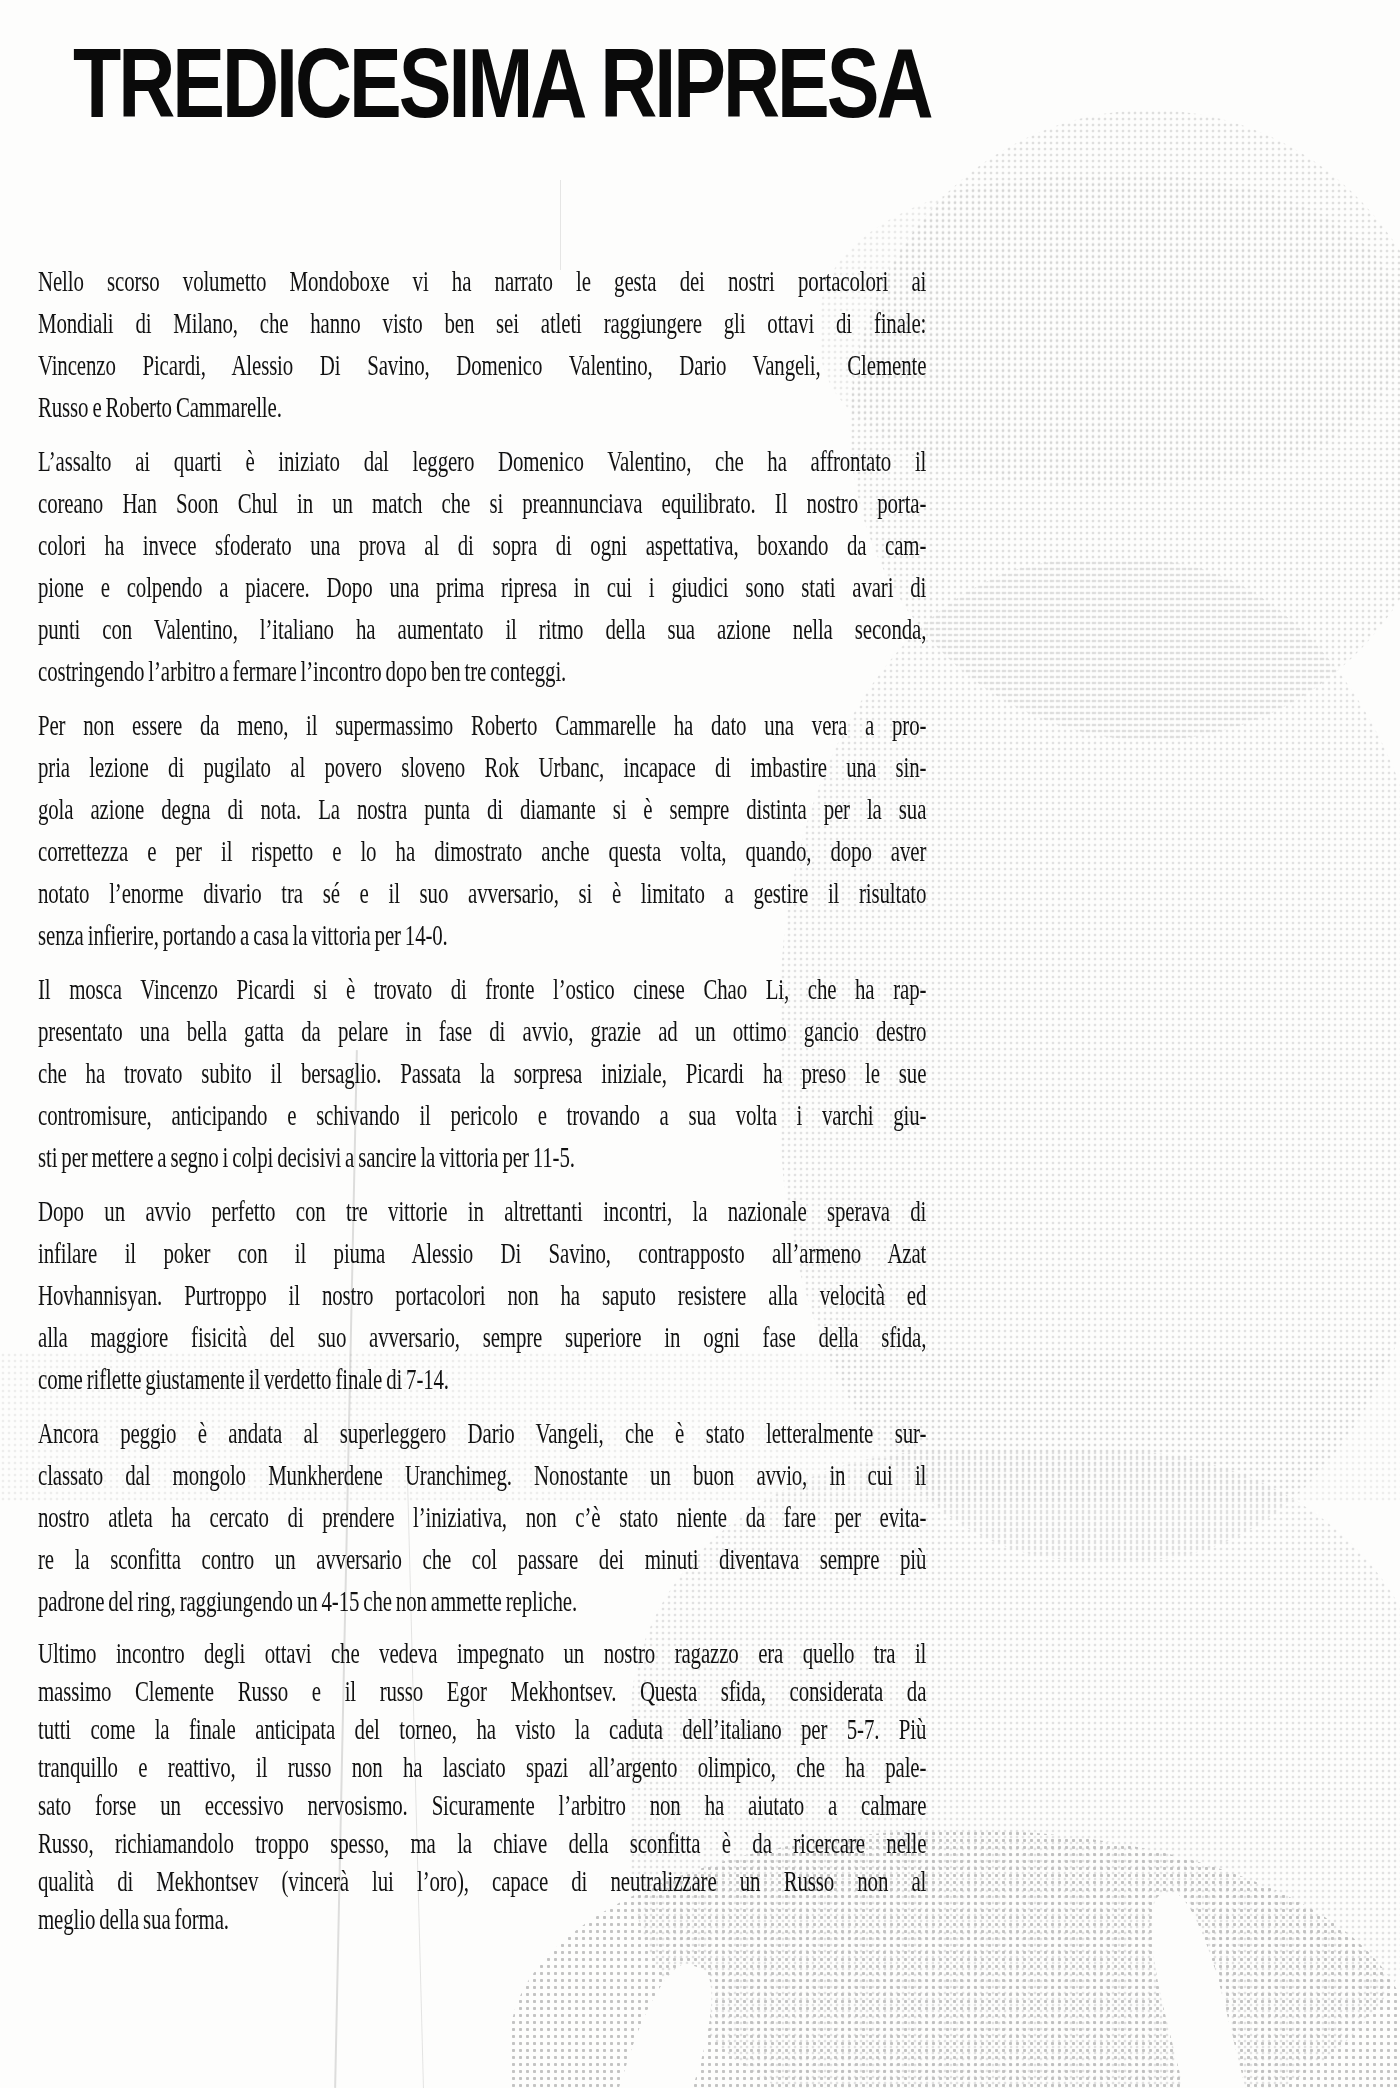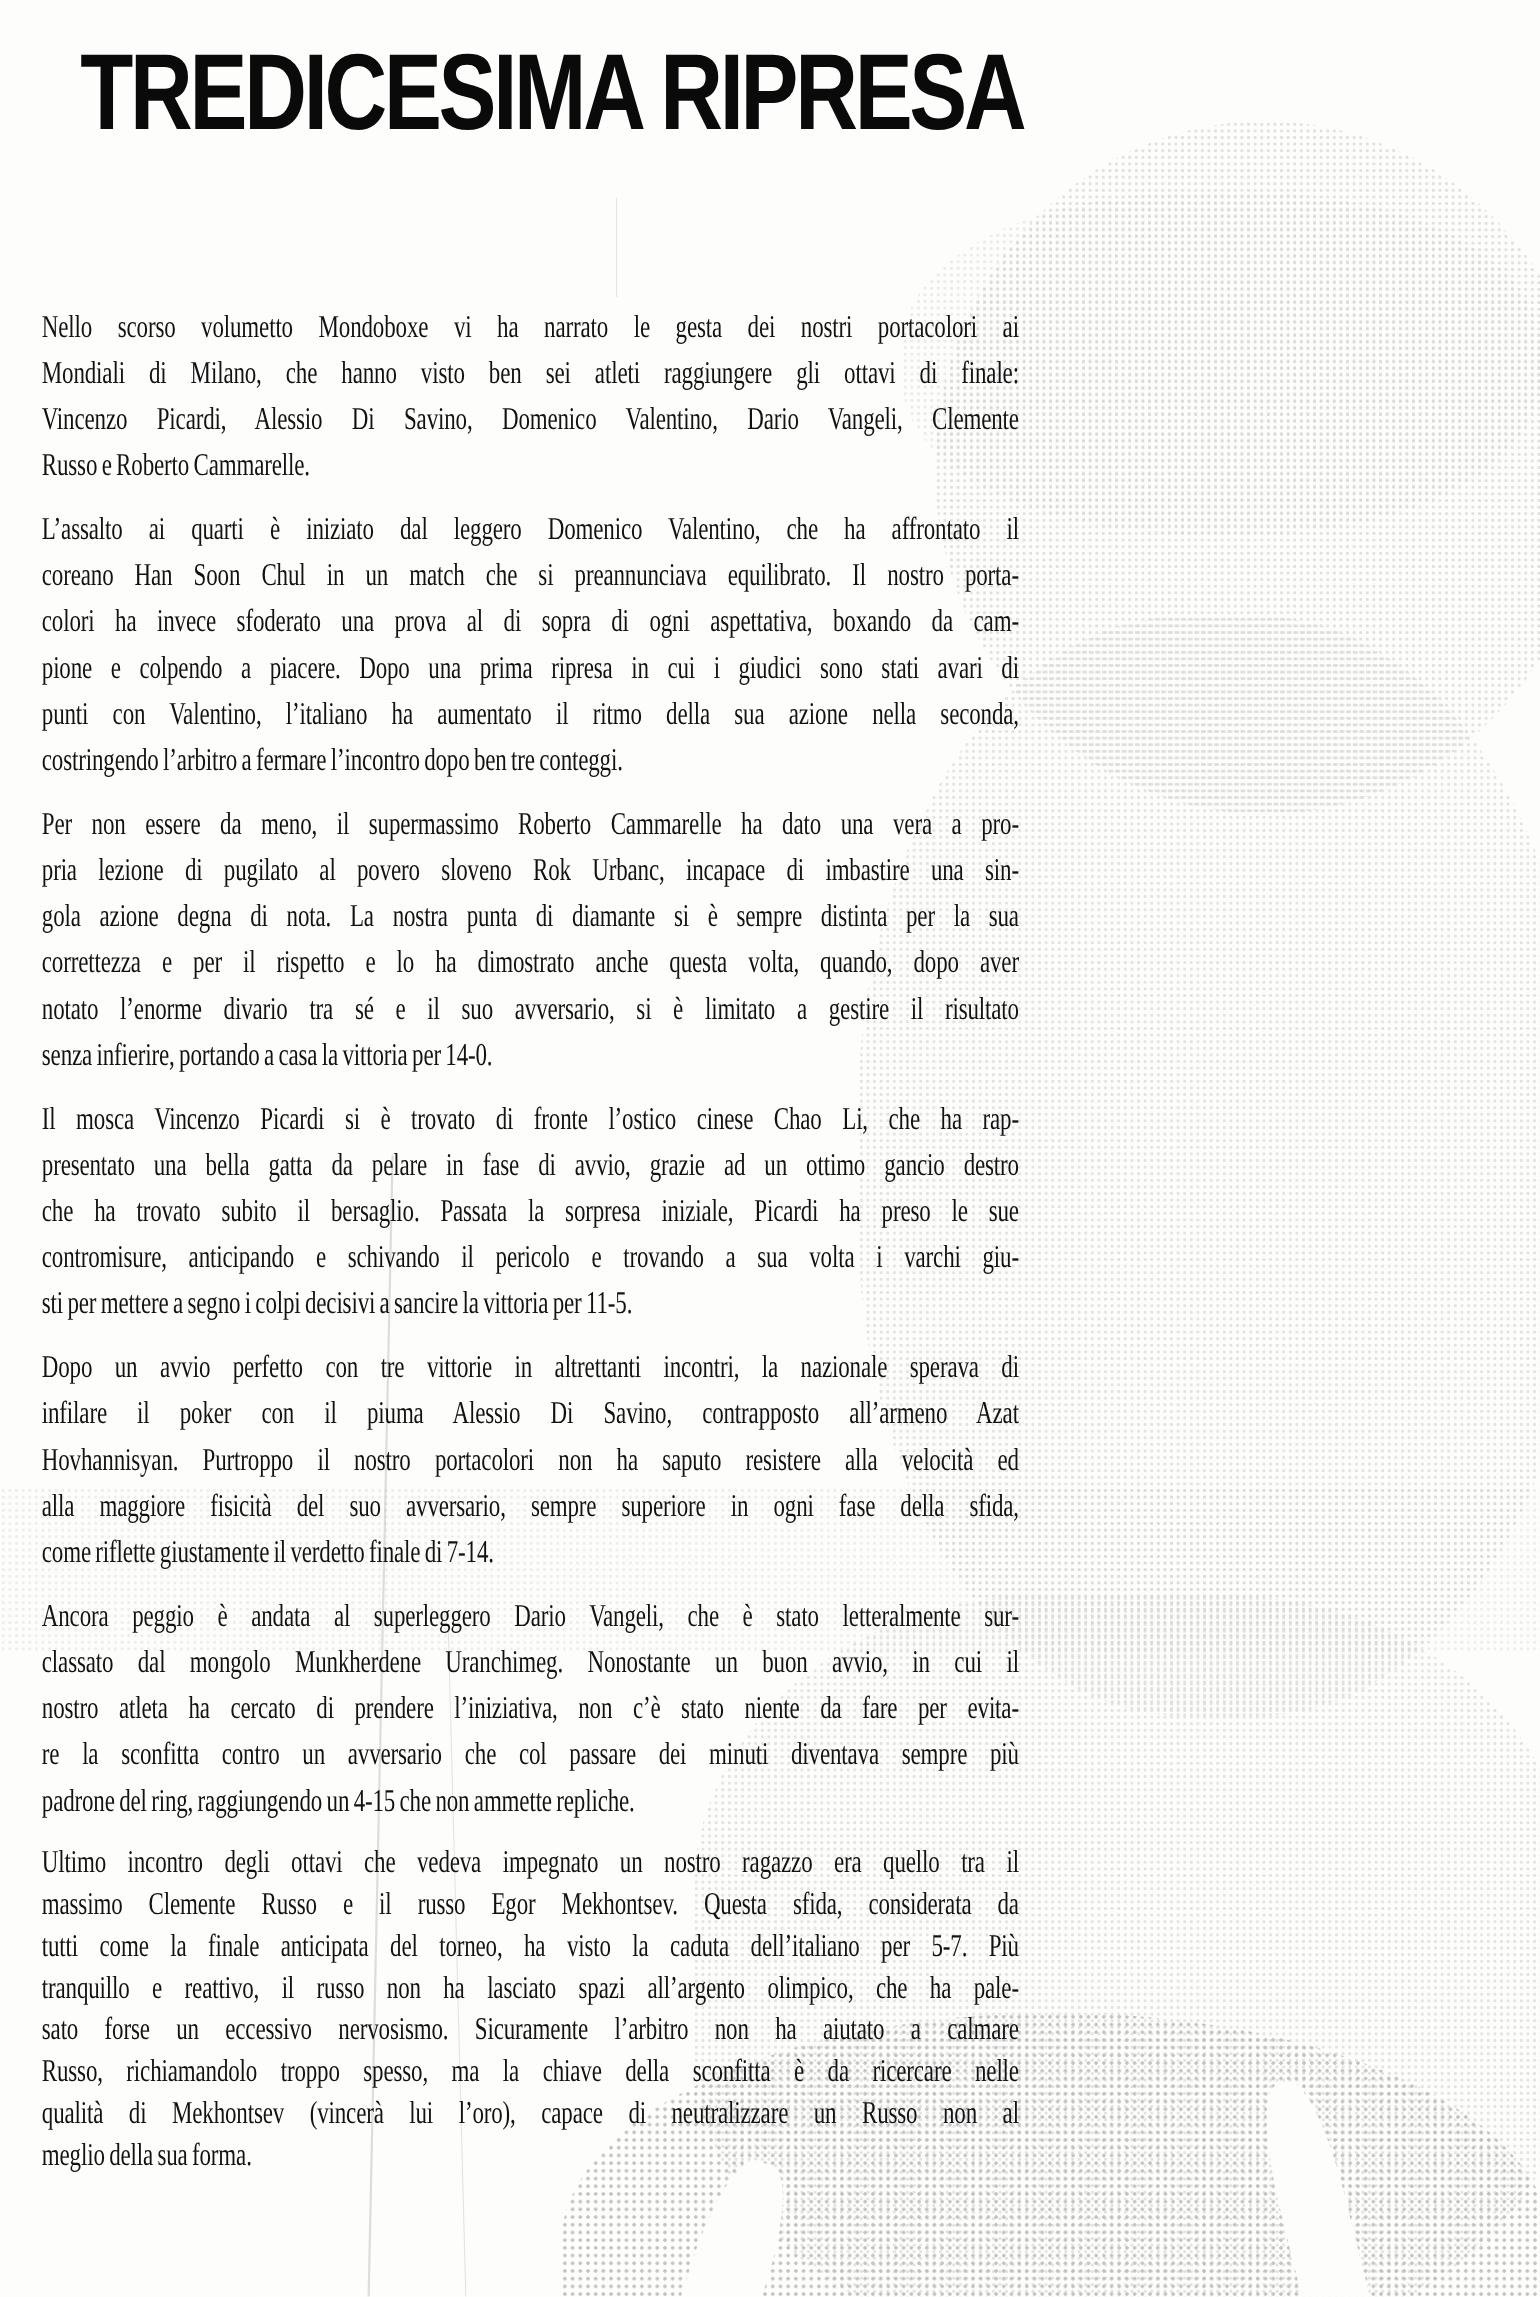--- a/index.html
+++ b/index.html
@@ -54,21 +54,21 @@
   }
 
   
   .text-block{
     position:absolute;
     left:38px;top:260px;
     width:888px;
     z-index:2;
     color:#121212;
   }
-  .paragraph{margin:16px 0 12px 0;}
+  .paragraph{margin:0 0 12px 0;}
   .line{
     width:1232px;                 
     transform:scaleX(0.721);
     transform-origin:0 0;
     font-size:29px;
     line-height:42px;
     letter-spacing:-0.2px;
     word-spacing:-1.5px;
     text-align:justify;
     text-align-last:justify;

